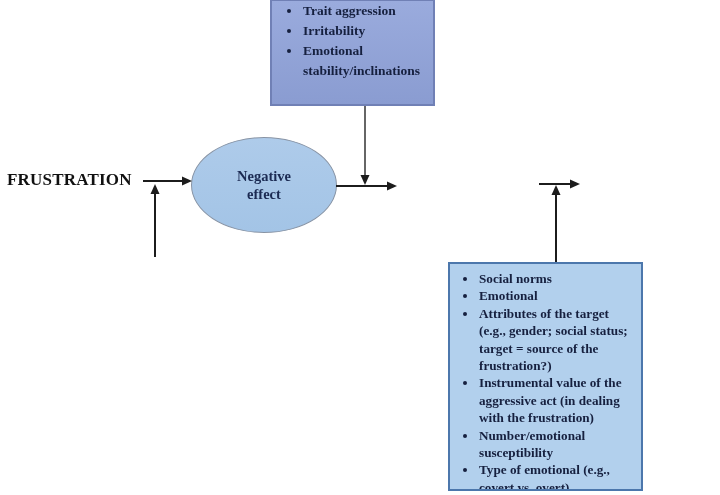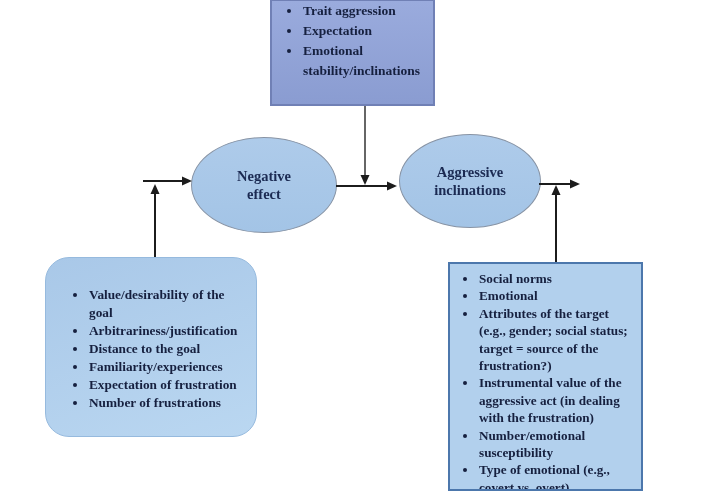--- a/index.html
+++ b/index.html
@@ -76,54 +76,42 @@
   .ahead{fill:var(--arrow_color);}
 </style>
 </head>
 <body>
 
 <div class="canvas">
 
   <div class="box top-box">
     <ul class="blist">
       <li>Trait aggression</li>
-      <li>Expectation</li>
+      <li>Irritability</li>
       <li>Emotional stability/inclinations</li>
     </ul>
   </div>
 
-  <div class="box left-box">
-    <ul class="blist">
-      <li>Value/desirability of the goal</li>
-      <li>Arbitrariness/justification</li>
-      <li>Distance to the goal</li>
-      <li>Familiarity/experiences</li>
-      <li>Expectation of frustration</li>
-      <li>Number of frustrations</li>
-    </ul>
-  </div>
 
   <div class="box right-box">
     <ul class="blist">
       <li>Social norms</li>
       <li>Emotional</li>
       <li>Attributes of the target (e.g., gender; social status; target = source of the frustration?)</li>
       <li>Instrumental value of the aggressive act (in dealing with the frustration)</li>
       <li>Number/emotional susceptibility</li>
       <li>Type of emotional (e.g., covert vs. overt)</li>
     </ul>
   </div>
 
   <div class="node node-negative">
     <span class="nlabel">Negative effect</span>
   </div>
-  <div class="node node-aggressive">
-    <span class="nlabel">Aggressive inclinations</span>
-  </div>
 
+  <div class="endlabel lbl-frustration">FRUSTRATION</div>
 
   <svg class="arrows" width="720" height="495" viewBox="0 0 720 495">
     <g>
       <line class="aline" x1="143" y1="181" x2="182" y2="181"></line>
       <polygon class="ahead" points="182,176.5 192,181 182,185.5"></polygon>
     </g>
     <g>
       <line class="aline" x1="155" y1="257" x2="155" y2="194"></line>
       <polygon class="ahead" points="150.5,194 155,184 159.5,194"></polygon>
     </g>

